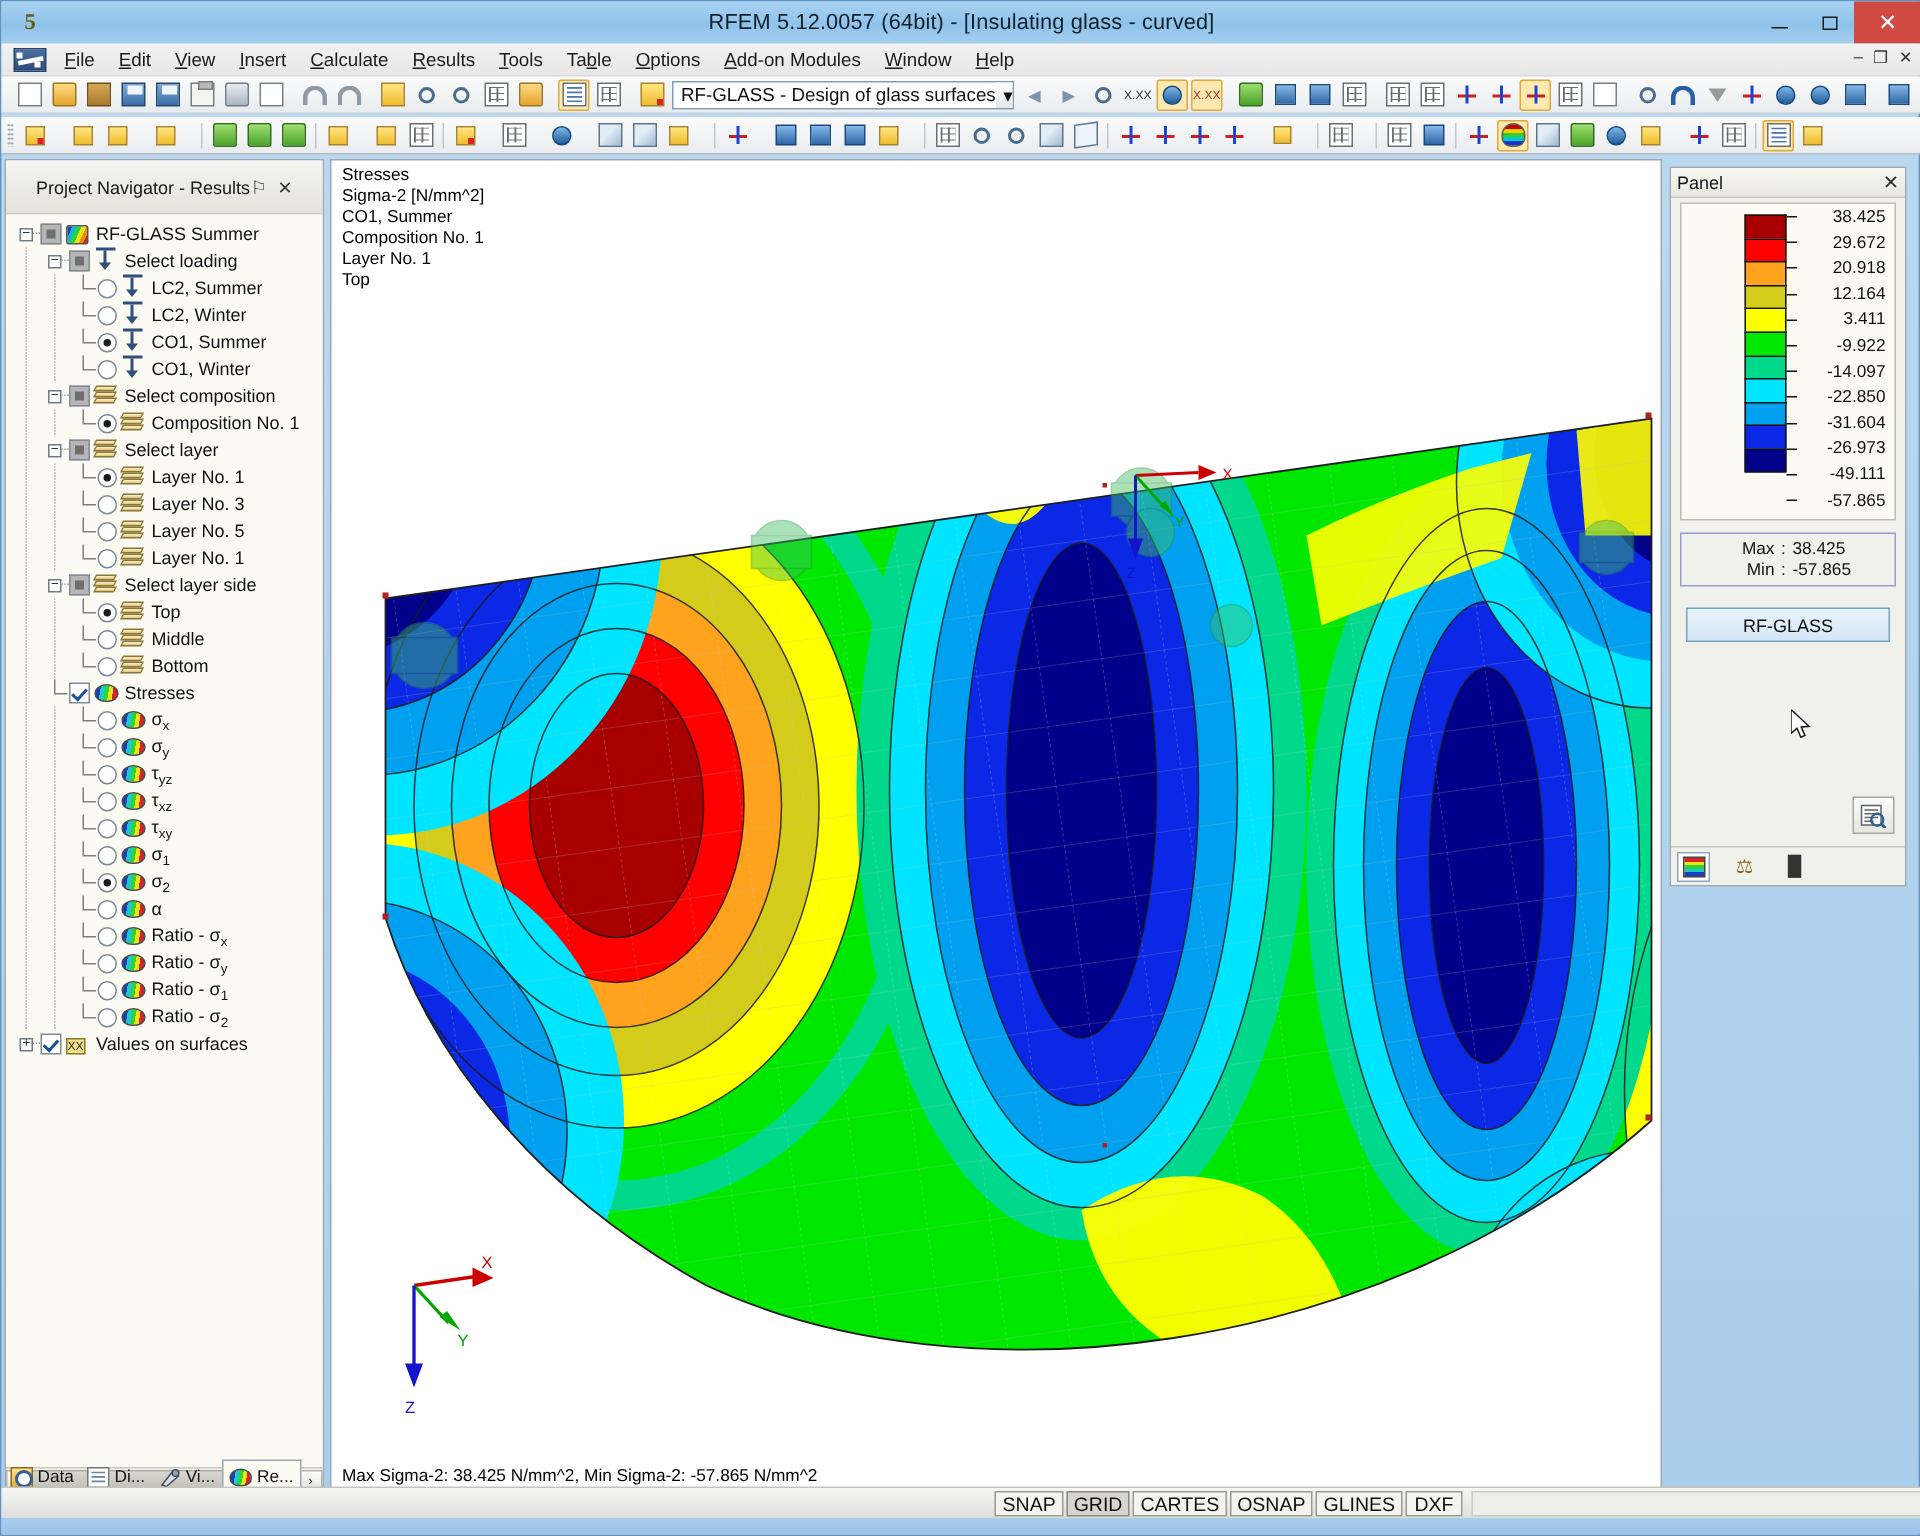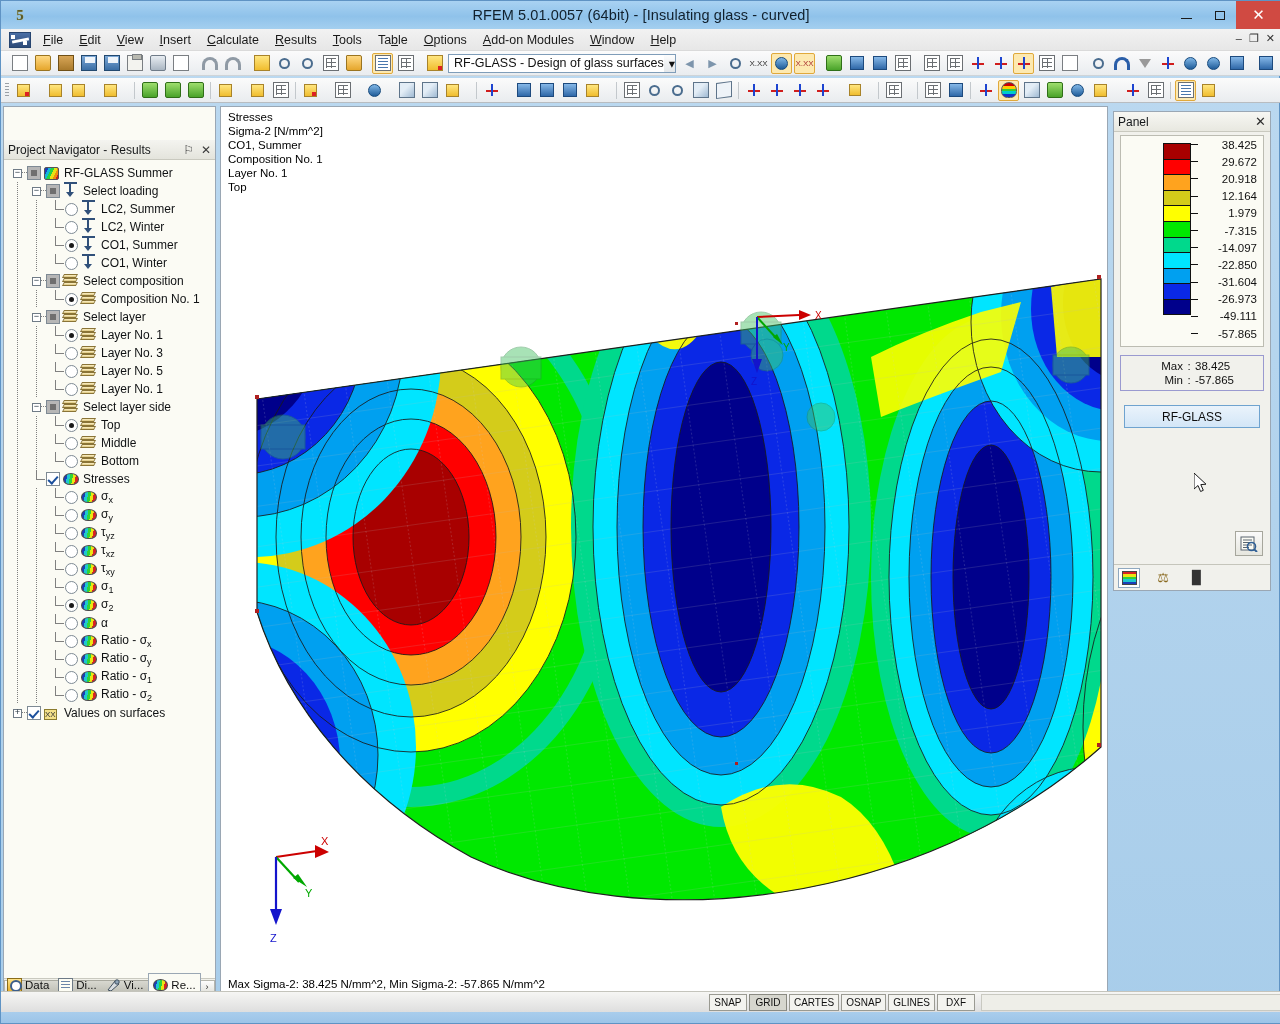--- a/index.html
+++ b/index.html
@@ -149,24 +149,24 @@
     background: linear-gradient(#fdfdfd, #e3e7ea);
   }
 
   
   #navigator {
     position: absolute; left: 2px; top: 105px; width: 213px; height: 890px;
     background: #fbfbf4; border: 1px solid #9aa7b4;
     display: flex; flex-direction: column;
   }
   #nav-header {
-    height: 20px; background: linear-gradient(#f4f4f0, #e4e4dc);
-    display: flex; align-items: center; padding: 0 4px;
+    height: 36px; background: linear-gradient(#f4f4f0, #e4e4dc);
+    display: flex; align-items: center; padding: 0 20px;
     border-bottom: 1px solid #c9c9bf;
-    font-size: 12px; color: #16181a; margin-top: 33px;
+    font-size: 12px; color: #16181a;
   }
   #nav-header .tools { margin-left: auto; display: flex; gap: 7px; color: #3a3a3a; font-size: 12px; }
   #nav-tree {
     flex: 1; overflow: hidden; padding: 4px 0 0 4px;
     background: #fbfbf4;
   }
   .tnode { display: flex; align-items: center; height: 18px; white-space: nowrap; }
   .tguide {
     width: 19px; height: 18px; flex: none; position: relative;
   }
@@ -367,39 +367,39 @@
     position: absolute; left: 0; bottom: 11px; width: 1280px; height: 21px;
     background: linear-gradient(#f6f6f4, #dedede);
     border-top: 1px solid #c4c4bc;
     display: flex; align-items: center;
   }
   #status-left { flex: 1; }
   .sbtn {
     height: 17px; min-width: 38px; padding: 0 4px; margin-right: 2px;
     background: #f3f3ef; border: 1px solid #9a9a92;
     display: flex; align-items: center; justify-content: center;
-    font-size: 10px; color: #111;
+    font-size: 13px; color: #111;
   }
   .sbtn.pressed { background: #d6d6ce; border: 1px solid #8a8a82; }
   #status-right-pad { width: 300px; height: 17px; background: #eeeee8; border: 1px solid #c9c9c1; margin-left: 4px; }
   #bottom-edge {
     position: absolute; left: 0; bottom: 0; width: 1280px; height: 11px;
     background: linear-gradient(#a9cdec, #9cc4e8);
   }
 </style>
 </head>
 <body>
 
 <div id="app">
 
   <div id="titlebar">
     <div id="app-icon">
         <span class="glyph">5</span>
       </div>
-    <div id="title-text">RFEM 5.01.0057 (64bit) - [Insulating glass - curved]</div>
+    <div id="title-text">RFEM 5.12.0057 (64bit) - [Insulating glass - curved]</div>
     <div id="win-buttons">
       <div class="winbtn">
           <span class="mbar"></span>
         </div>
       <div class="winbtn">
           <span class="mbox"></span>
         </div>
       <div class="winbtn close">✕</div>
     </div>
   </div>
@@ -1371,25 +1371,25 @@
           <div class="llab">
             <span class="tick"></span>
             <span class="val">20.918</span>
           </div>
           <div class="llab">
             <span class="tick"></span>
             <span class="val">12.164</span>
           </div>
           <div class="llab">
             <span class="tick"></span>
-            <span class="val">1.979</span>
+            <span class="val">3.411</span>
           </div>
           <div class="llab">
             <span class="tick"></span>
-            <span class="val">-7.315</span>
+            <span class="val">-9.922</span>
           </div>
           <div class="llab">
             <span class="tick"></span>
             <span class="val">-14.097</span>
           </div>
           <div class="llab">
             <span class="tick"></span>
             <span class="val">-22.850</span>
           </div>
           <div class="llab">

